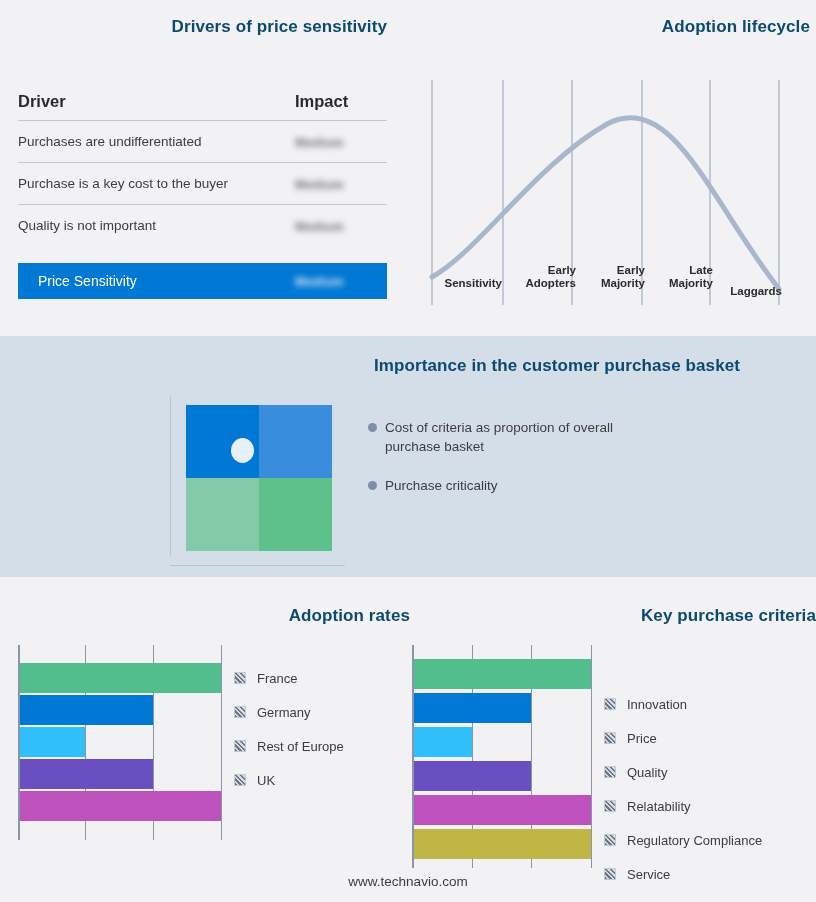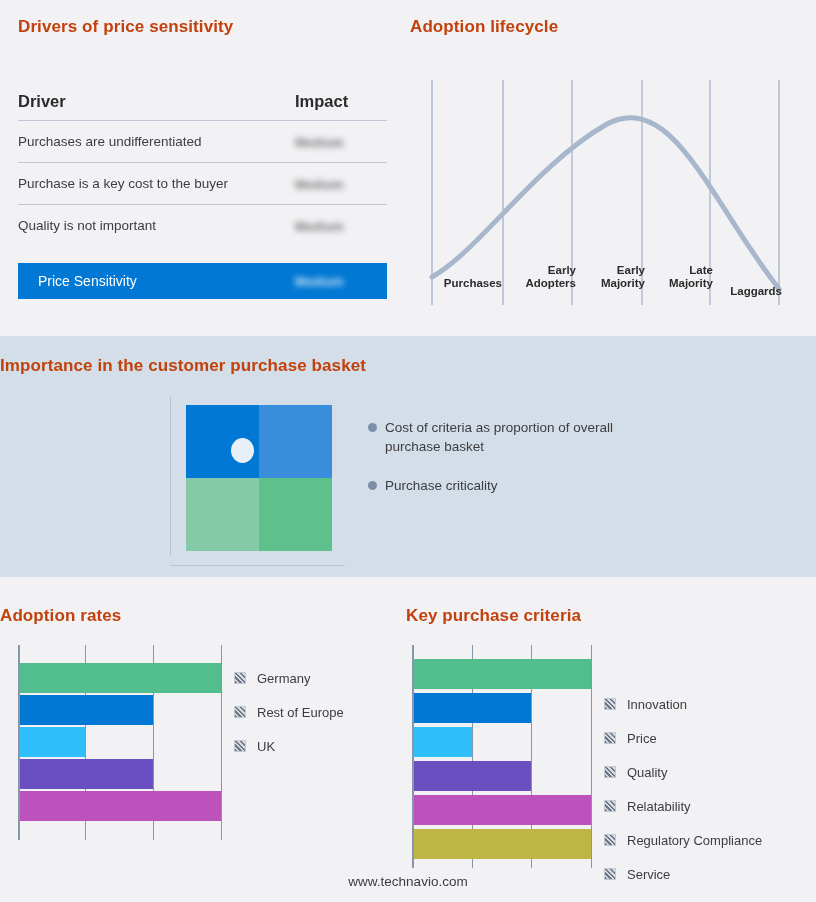--- a/index.html
+++ b/index.html
@@ -11,22 +11,22 @@
   }
   #page { position: relative; width: 816px; height: 902px; background: #f2f2f4; }
 
   .band-mid {
     position: absolute; left: 0; top: 336px; width: 816px; height: 241px;
     background: #d3dee9;
   }
 
   .panel-title {
     position: absolute;
-    font-size: 17px; font-weight: bold; color: #c2410c;
-    text-align: left; letter-spacing: .1px;
+    font-size: 17px; font-weight: bold; color: #0c4a6e;
+    text-align: right; letter-spacing: .1px;
   }
 
   
   #drivers { position: absolute; left: 18px; top: 92px; width: 369px; }
   .tbl-head { display: flex; align-items: flex-end; padding-bottom: 9px; }
   .tbl-head .c1 { flex: 1; font-size: 16.5px; font-weight: bold; color: #2b2b2d; }
   .tbl-head .c2 { width: 92px; font-size: 16.5px; font-weight: bold; color: #2b2b2d; text-align: left; }
   .rowline { height: 1px; background: #bfc8d4; width: 100%; }
   .tbl-row { display: flex; align-items: center; height: 41px; }
   .tbl-row .c1 { flex: 1; font-size: 13.5px; color: #3d3d40; }
@@ -148,21 +148,21 @@
         <line x1="22" y1="10" x2="22" y2="235" stroke="#8da0bb" stroke-width="1"></line>
         <line x1="93" y1="10" x2="93" y2="235" stroke="#8da0bb" stroke-width="1"></line>
         <line x1="162" y1="10" x2="162" y2="235" stroke="#8da0bb" stroke-width="1"></line>
         <line x1="232" y1="10" x2="232" y2="235" stroke="#8da0bb" stroke-width="1"></line>
         <line x1="300" y1="10" x2="300" y2="235" stroke="#8da0bb" stroke-width="1"></line>
         <line x1="369" y1="10" x2="369" y2="235" stroke="#8da0bb" stroke-width="1"></line>
       </g>
       <path d="M22,207 C 70,180 125,95 197,54 C 262,20 300,130 369,219" fill="none" stroke="#a8b7cc" stroke-width="5" stroke-linecap="round"></path>
     </svg>
     <div class="lc-label" style="left:12px; top:207px; width:80px;">
-      <span>Purchases</span>
+      <span>Sensitivity</span>
     </div>
     <div class="lc-label" style="left:88px; top:194px; width:78px;">
       <div>Early</div>
       <div>Adopters</div>
     </div>
     <div class="lc-label" style="left:157px; top:194px; width:78px;">
       <div>Early</div>
       <div>Majority</div>
     </div>
     <div class="lc-label" style="left:227px; top:194px; width:76px;">
@@ -210,20 +210,24 @@
     <div class="bar" style="left:2px; top:18px;  width:201px; background:#52be8e;"></div>
     <div class="bar" style="left:2px; top:50px;  width:133px; background:#0078d4;"></div>
     <div class="bar" style="left:2px; top:82px;  width:65px;  background:#2fc0fb;"></div>
     <div class="bar" style="left:2px; top:114px; width:133px; background:#6a4fc0;"></div>
     <div class="bar" style="left:2px; top:146px; width:201px; background:#bd52bd;"></div>
   </div>
 
   <div class="bc-legend" style="left:234px; top:661px;">
     <div class="lg-item">
       <span class="lg-swatch"></span>
+      <span class="lg-text">France</span>
+    </div>
+    <div class="lg-item">
+      <span class="lg-swatch"></span>
       <span class="lg-text">Germany</span>
     </div>
     <div class="lg-item">
       <span class="lg-swatch"></span>
       <span class="lg-text">Rest of Europe</span>
     </div>
     <div class="lg-item">
       <span class="lg-swatch"></span>
       <span class="lg-text">UK</span>
     </div>

